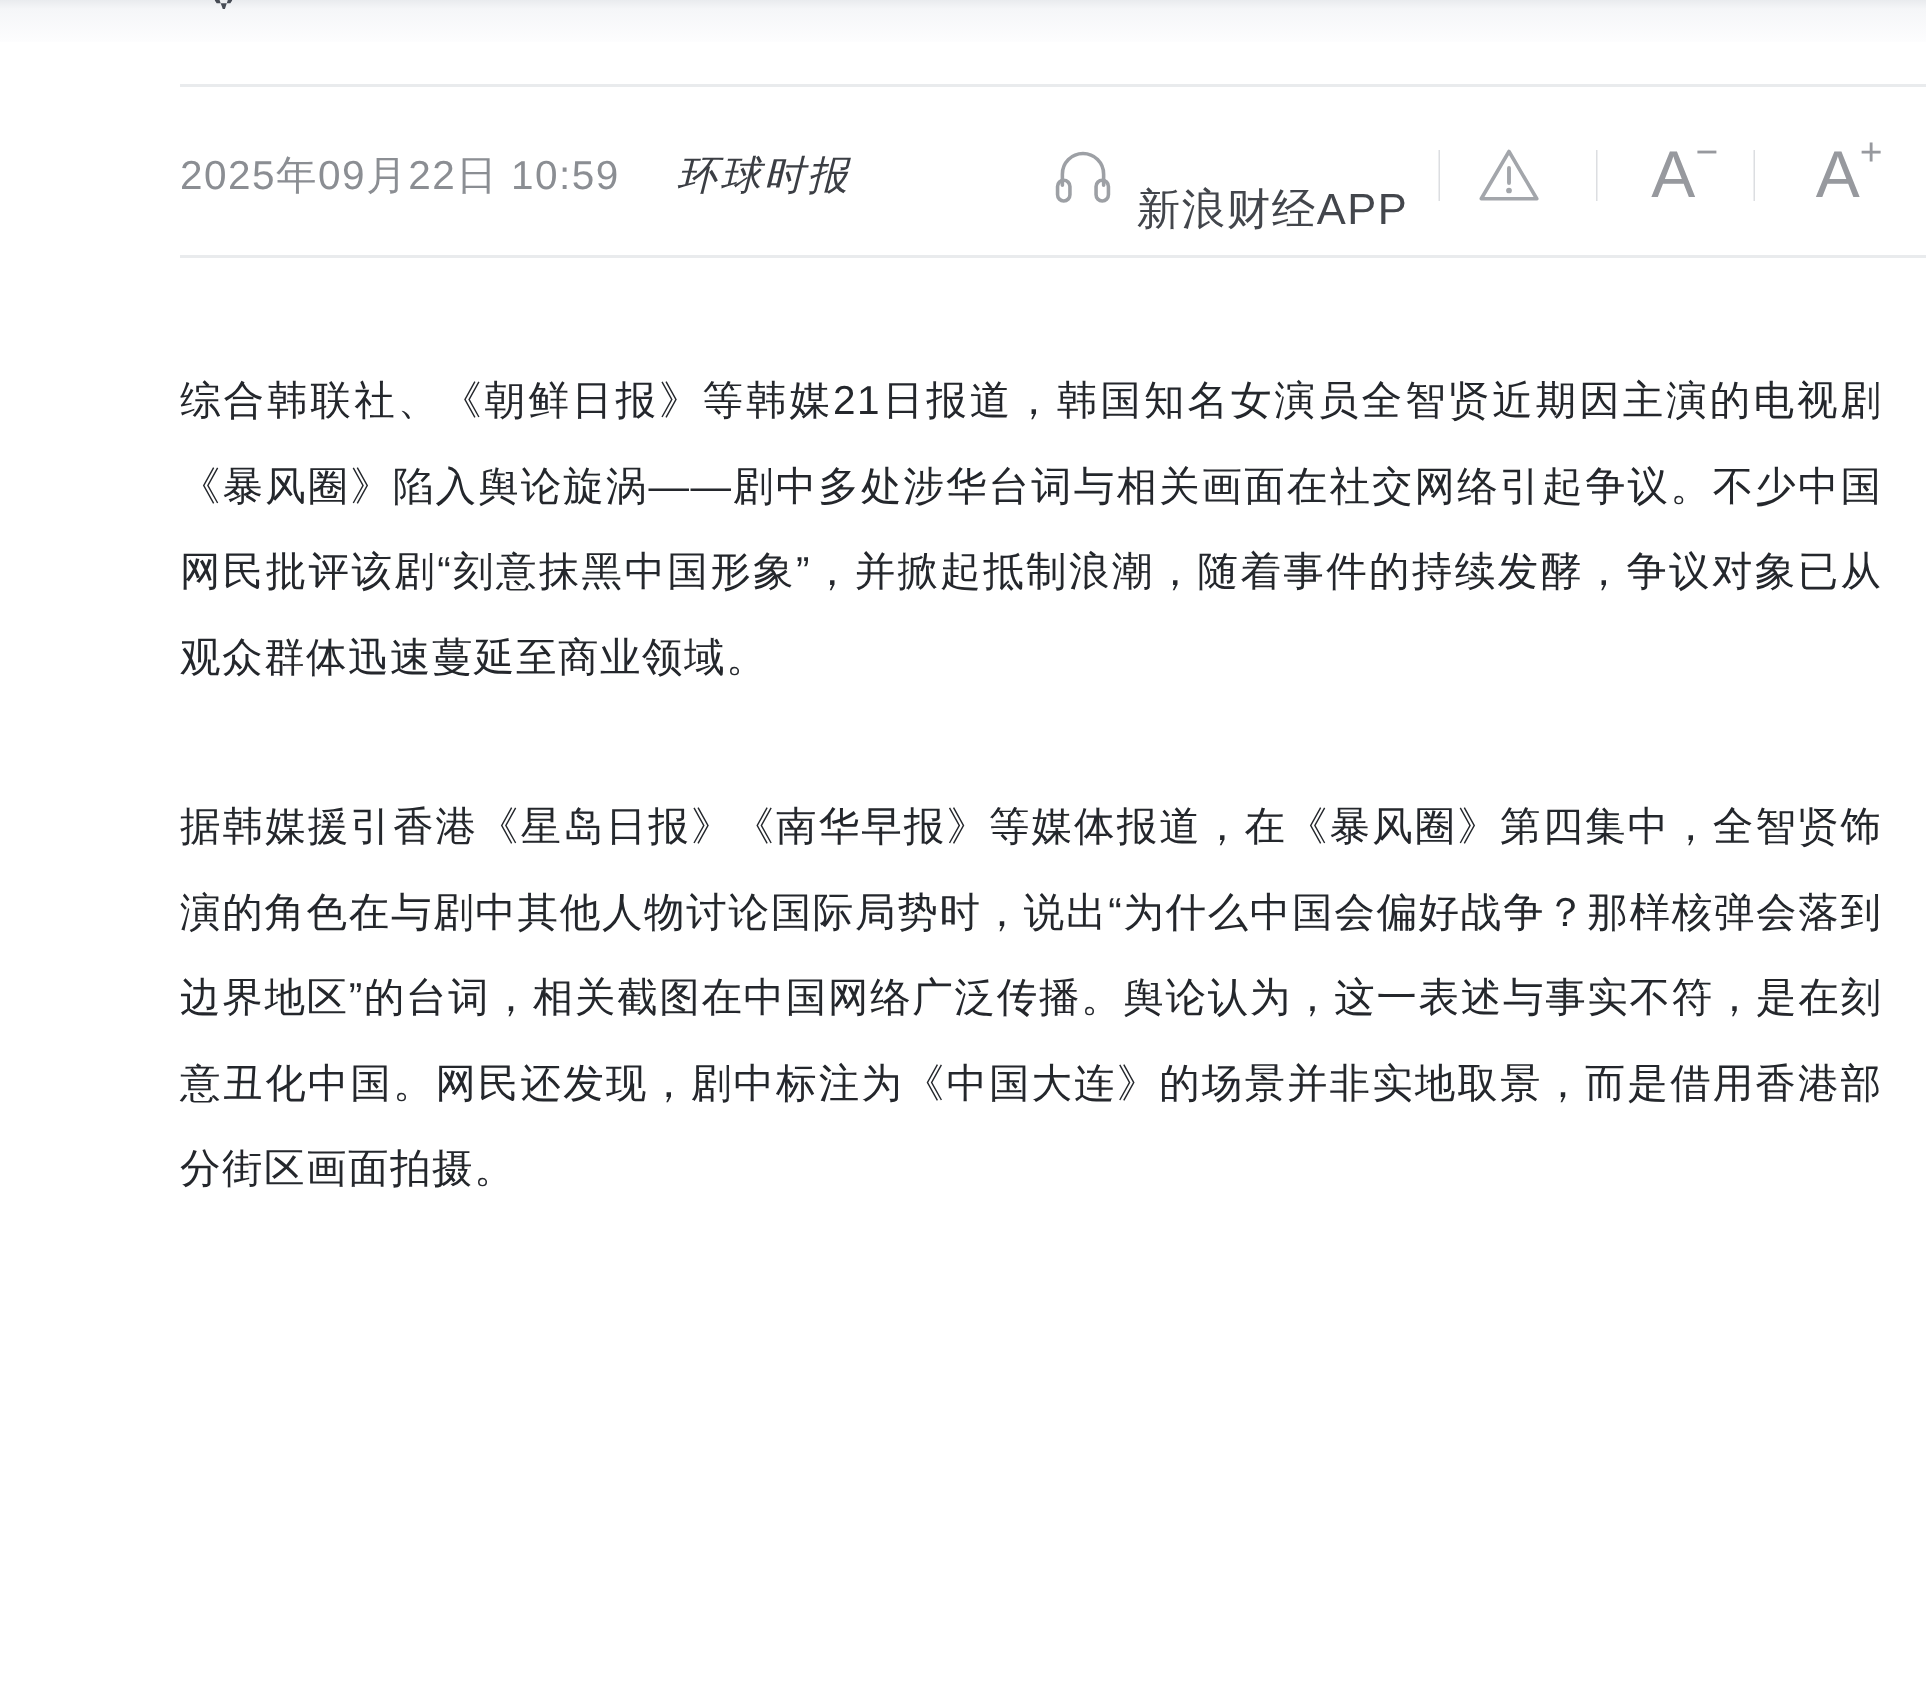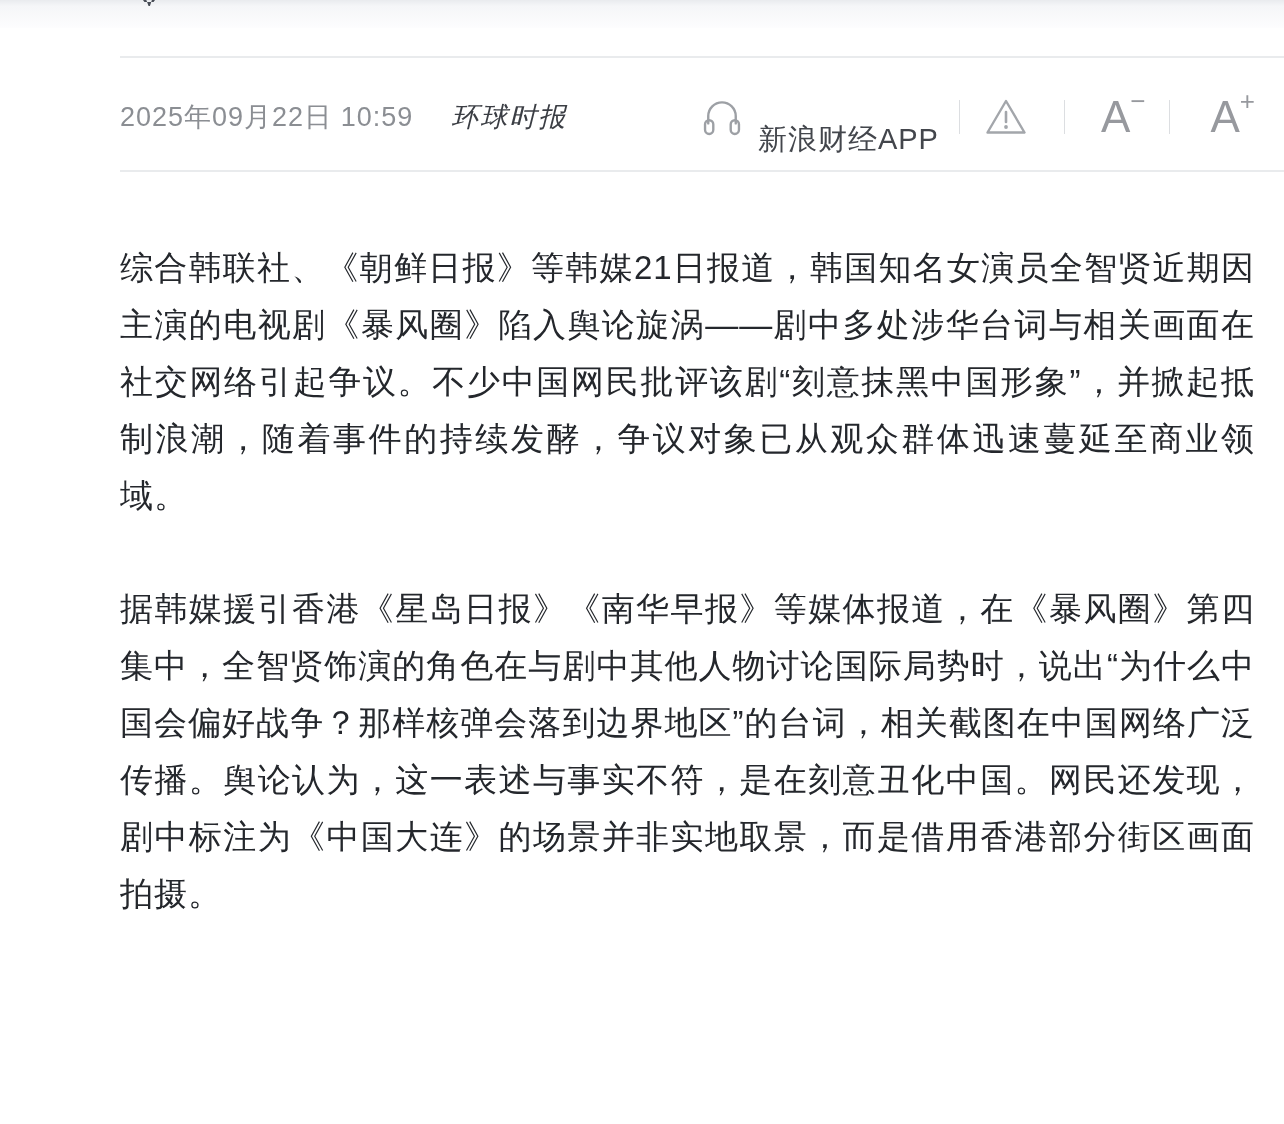--- a/index.html
+++ b/index.html
@@ -59,21 +59,21 @@
   .fontsize-btn sup{font-size:26px;line-height:20px;margin-top:-4px;}
   .btn-dec{margin-left:36px;}
   .btn-inc{margin-left:40px;}
   .author-line{
     margin-top:100px;
     font-size:32px;line-height:34px;color:#26292e;letter-spacing:2px;
   }
   .paragraphs{margin-top:67px;}
   .paragraphs p{
     margin:0 0 56px 0;
-    font-size:33px;line-height:57px;color:#24272c;
+    font-size:27px;line-height:57px;color:#24272c;
     letter-spacing:1px;
     text-align:justify;
   }
 </style>
 </head>
 <body>
 
 <div class="top-band"></div>
 <div class="top-speck"></div>
 

